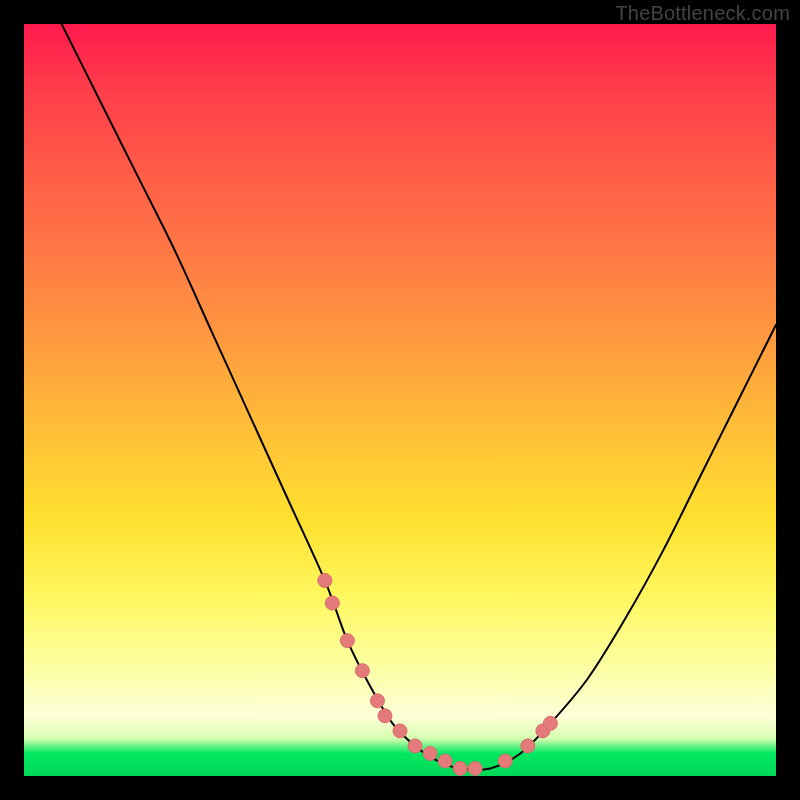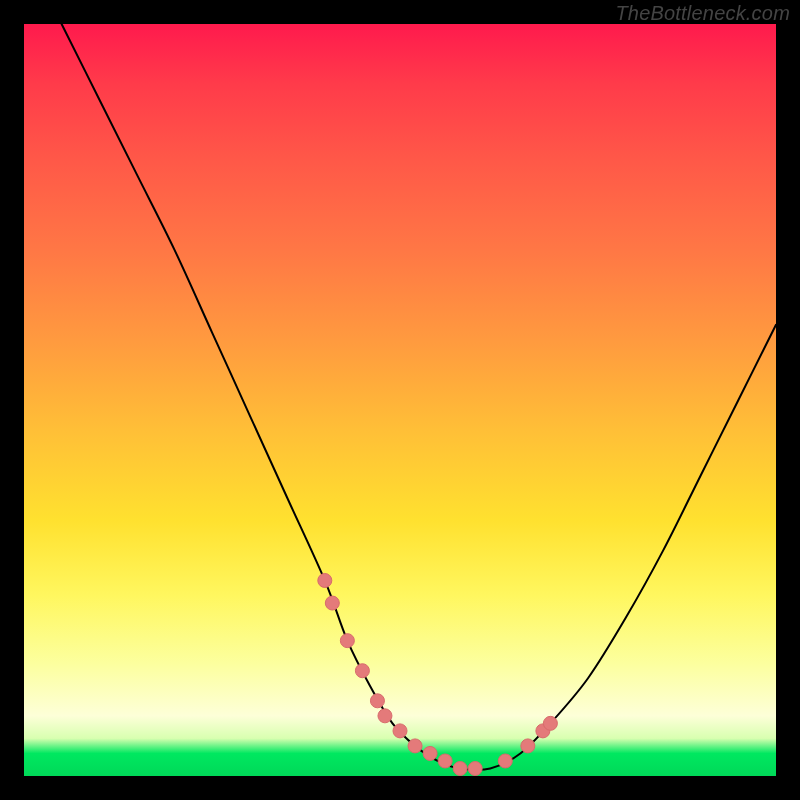--- a/index.html
+++ b/index.html
@@ -45,21 +45,20 @@
   }
   .watermark {
     position: absolute;
     top: 2px;
     right: 10px;
     color: #444;
     font-size: 20px;
     font-weight: 500;
     letter-spacing: 0.2px;
     user-select: none;
-    font-style: italic;
   }
   svg.curve {
     position: absolute;
     top: 0;
     left: 0;
     width: 752px;
     height: 752px;
     overflow: visible;
   }
   .curve-path {

